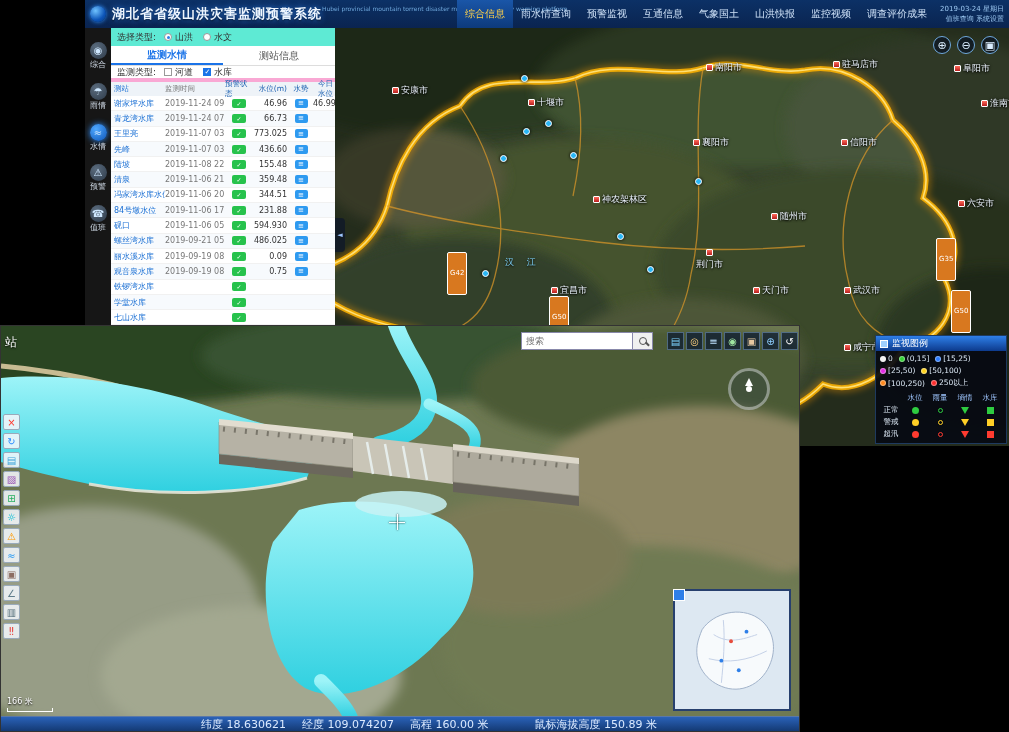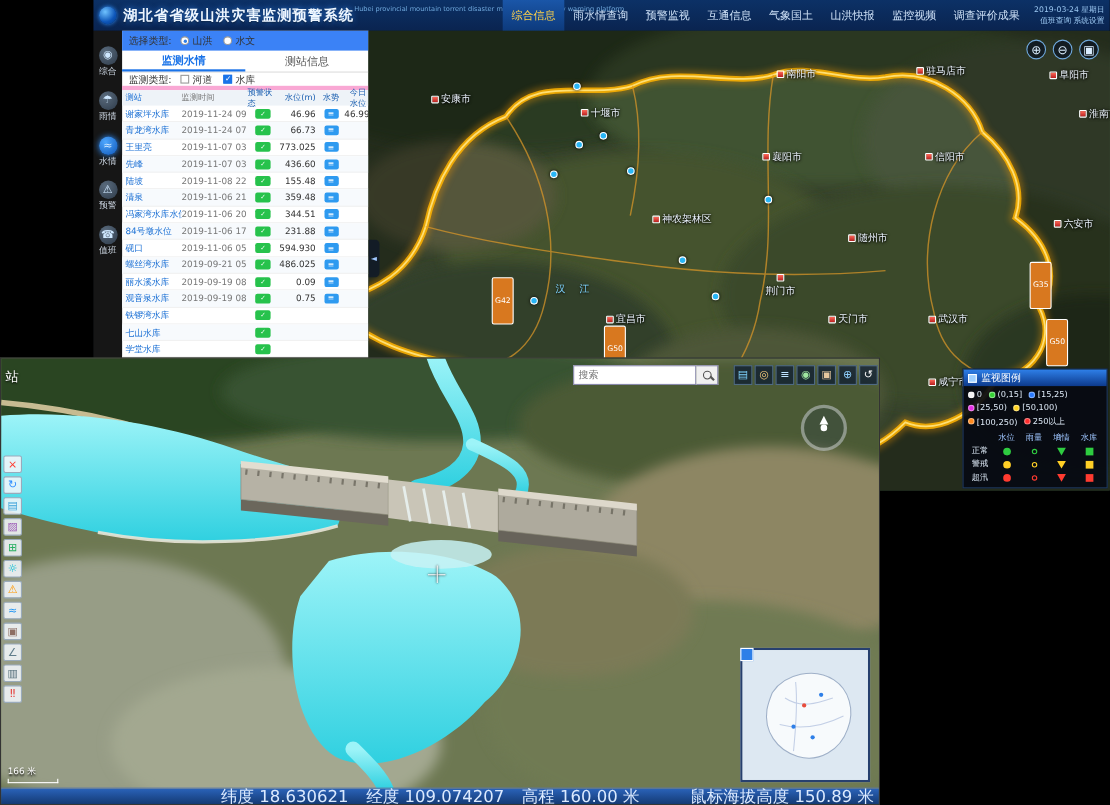--- a/index.html
+++ b/index.html
@@ -29,21 +29,21 @@
   .side { width:26px; background:#161616; display:flex; flex-direction:column; align-items:center;
     padding-top:14px; gap:13px; flex:0 0 auto; }
   .side-item { display:flex; flex-direction:column; align-items:center; gap:2px; cursor:pointer; }
   .side-ico { width:17px; height:17px; border-radius:50%; font-size:10px; color:#cfe8ff;
     background:radial-gradient(circle at 35% 30%,#5a6b7d,#2e3b4a); display:flex; align-items:center; justify-content:center; }
   .side-item.active .side-ico { background:radial-gradient(circle at 35% 30%,#4fa8ff,#0d55b8); box-shadow:0 0 6px #2e8fff; }
   .side-label { font-size:8px; color:#cdd7e3; text-align:center; line-height:1.1; }
 
   
   .panel { width:224px; background:#fff; display:flex; flex-direction:column; font-size:9px; flex:0 0 auto; }
-  .panel-filter { height:18px; background:#3b82f6; display:flex; align-items:center; padding:0 6px; gap:8px; color:#333; }
+  .panel-filter { height:18px; background:#5eead4; display:flex; align-items:center; padding:0 6px; gap:8px; color:#333; }
   .opt { display:flex; align-items:center; gap:3px; cursor:pointer; }
   .radio { width:8px; height:8px; border:1px solid #999; border-radius:50%; position:relative; background:#fff; }
   .radio.checked::after { content:""; position:absolute; inset:1.5px; background:#2e7fe8; border-radius:50%; }
   .tabs { height:20px; display:flex; border-bottom:1px solid #ddd; }
   .tab { flex:1; display:flex; align-items:center; justify-content:center; color:#555; cursor:pointer; font-size:10px; }
   .tab.active { color:#1a73e8; border-bottom:2px solid #1a73e8; font-weight:bold; }
   .typerow { height:16px; display:flex; align-items:center; padding:0 6px; gap:8px; color:#333; border-bottom:4px solid #f9a8d4; }
   .checkbox { width:8px; height:8px; border:1px solid #999; position:relative; background:#fff; }
   .checkbox.checked { background:#1a73e8; border-color:#1a73e8; }
   .checkbox.checked::after { content:"✓"; color:#fff; font-size:7px; position:absolute; left:0.5px; top:-1.5px; }
@@ -129,21 +129,21 @@
   .inset { position:absolute; left:672px; top:263px; width:118px; height:122px; border:2px solid #27406e;
     background:#e4ecf4; cursor:pointer; }
   .inset svg { width:100%; height:100%; }
   .inset-toggle { position:absolute; left:-2px; top:-2px; width:12px; height:12px; background:#2e7fe8;
     border:1px solid #fff; cursor:pointer; }
   .scale-ind { position:absolute; left:6px; bottom:19px; color:#fff; font-size:8px; text-shadow:0 1px 2px #000; }
   .scale-bar { display:block; width:46px; height:4px; border-left:1px solid #fff; border-right:1px solid #fff;
     border-bottom:1px solid #fff; margin-top:1px; }
   .vstatus { position:absolute; left:0; right:0; bottom:0; height:15px;
     background:linear-gradient(180deg,#2a62b8,#143a74); border-top:1px solid #5a78a8;
-    display:flex; align-items:center; color:#dbeaff; font-size:15px; padding-left:200px; gap:16px; white-space:nowrap; }
+    display:flex; align-items:center; color:#dbeaff; font-size:11px; padding-left:200px; gap:16px; white-space:nowrap; }
   .vs-mouse { margin-left:30px; }
 </style>
 </head>
 <body>
 
 <div id="screen">
 
   <div id="app">
     <div class="app-header">
       <div class="logo"></div>
@@ -379,31 +379,31 @@
               <div class="c0">铁锣湾水库</div>
               <div class="c1"></div>
               <div class="c2">
                 <span class="badge-ok">✓</span>
               </div>
               <div class="c3"></div>
               <div class="c4"></div>
               <div class="c5"></div>
             </div>
             <div class="tr">
-              <div class="c0">七山水库</div>
+              <div class="c0">学堂水库</div>
               <div class="c1"></div>
               <div class="c2">
                 <span class="badge-ok">✓</span>
               </div>
               <div class="c3"></div>
               <div class="c4"></div>
               <div class="c5"></div>
             </div>
             <div class="tr">
-              <div class="c0">学堂水库</div>
+              <div class="c0">七山水库</div>
               <div class="c1"></div>
               <div class="c2">
                 <span class="badge-ok">✓</span>
               </div>
               <div class="c3"></div>
               <div class="c4"></div>
               <div class="c5"></div>
             </div>
           </div>
       </div>

